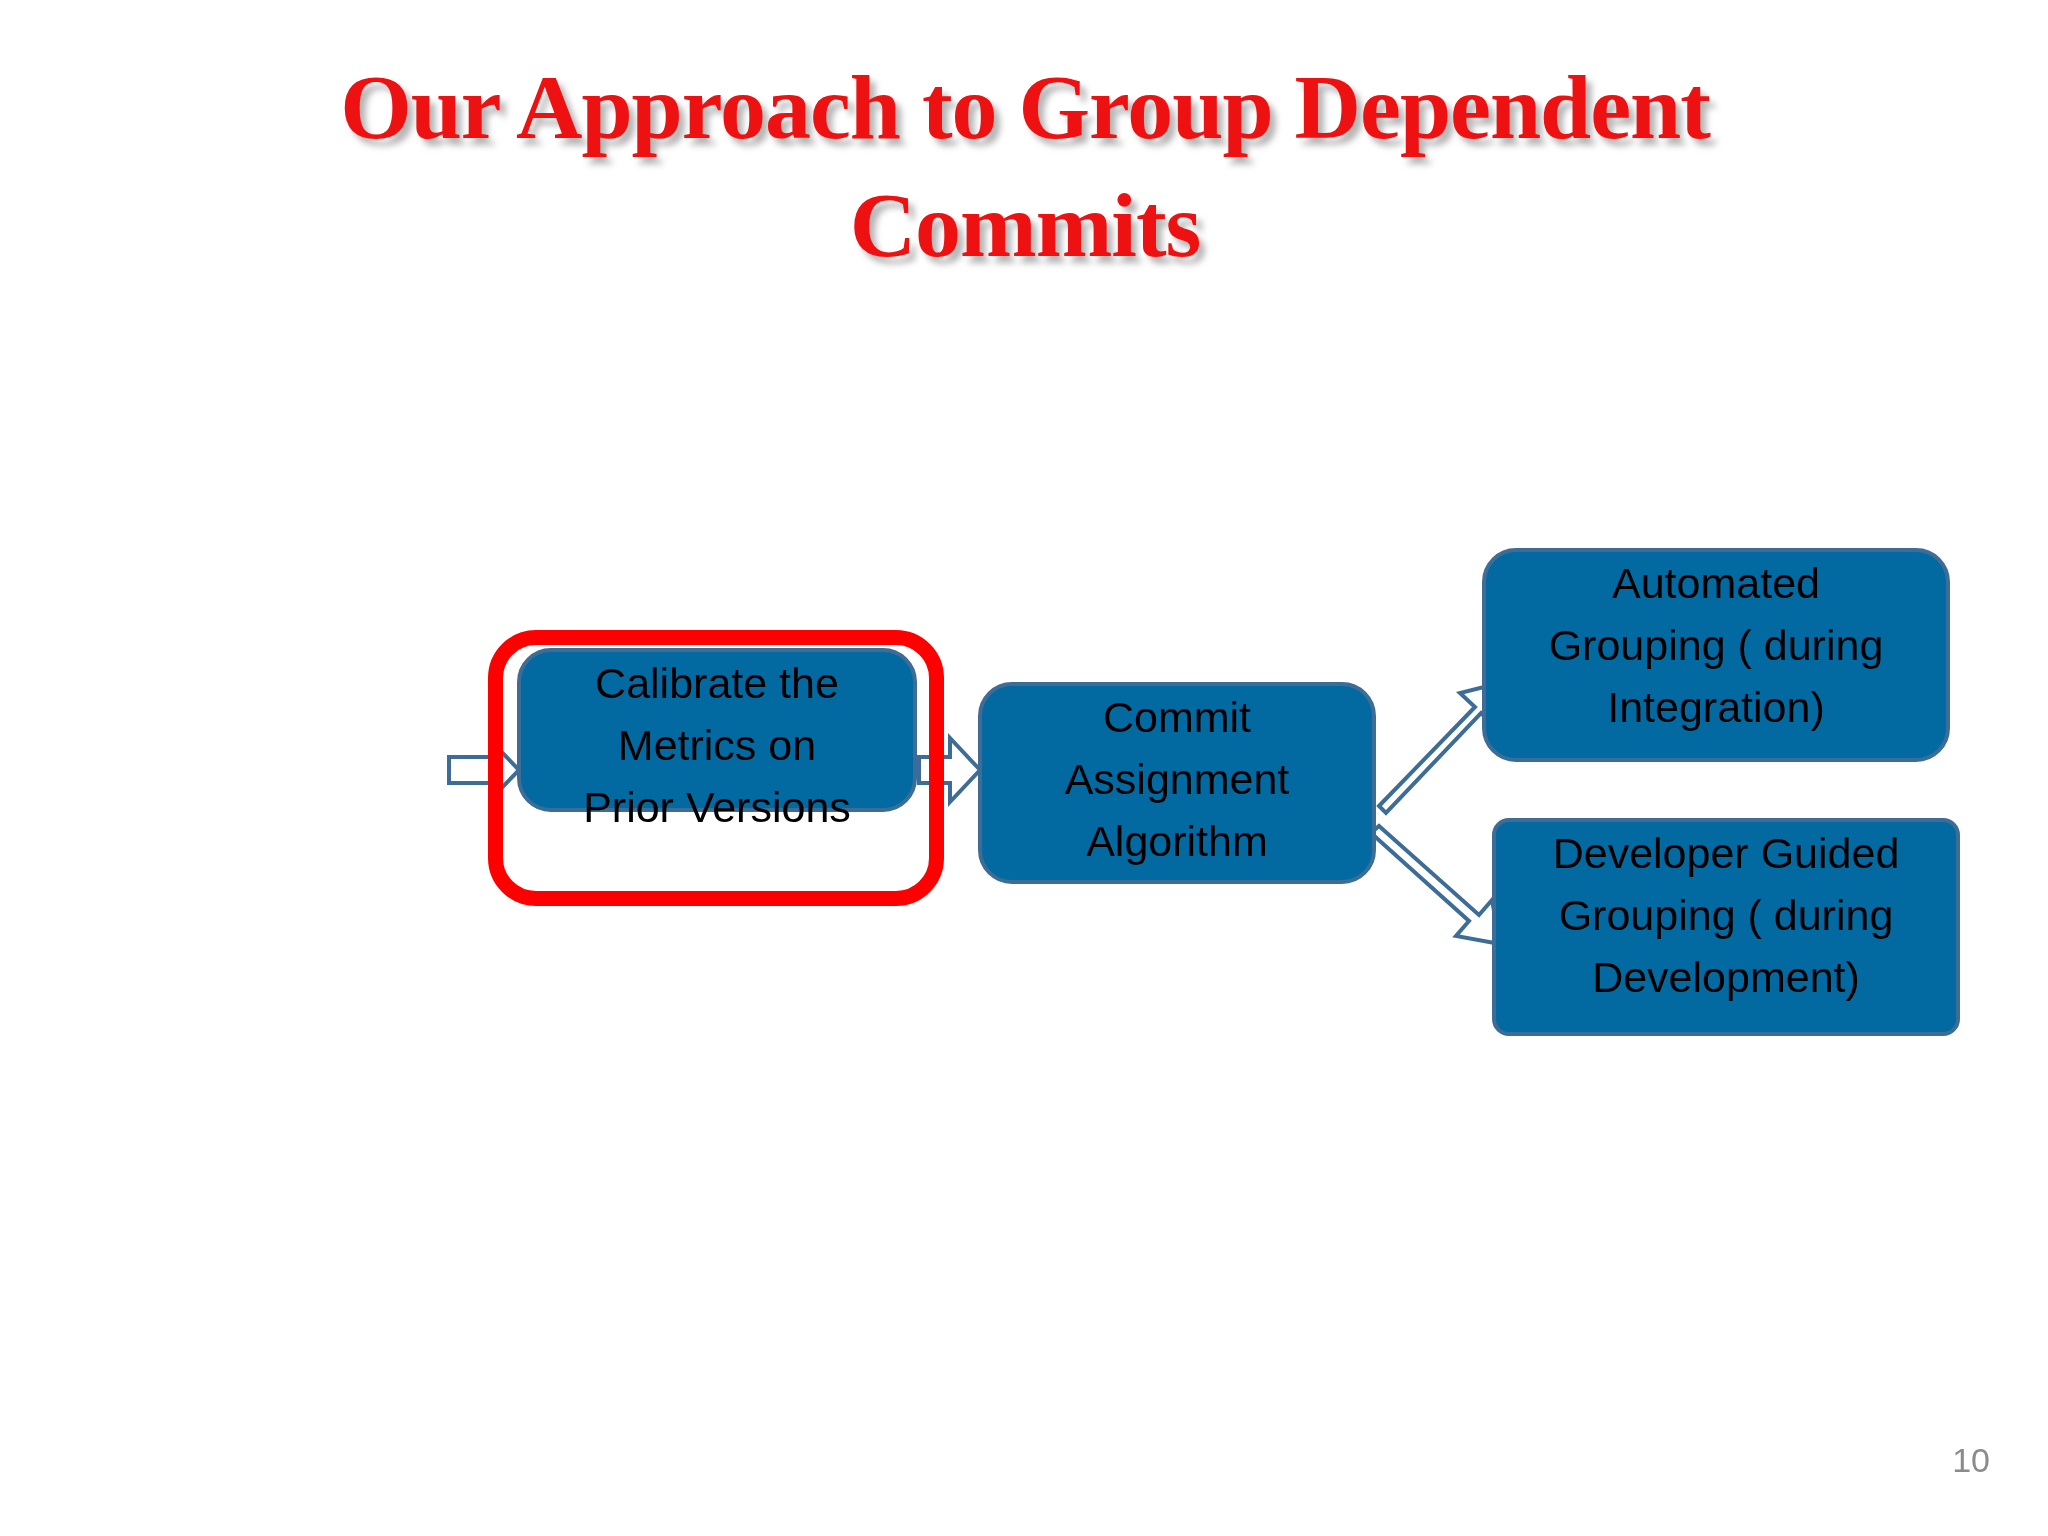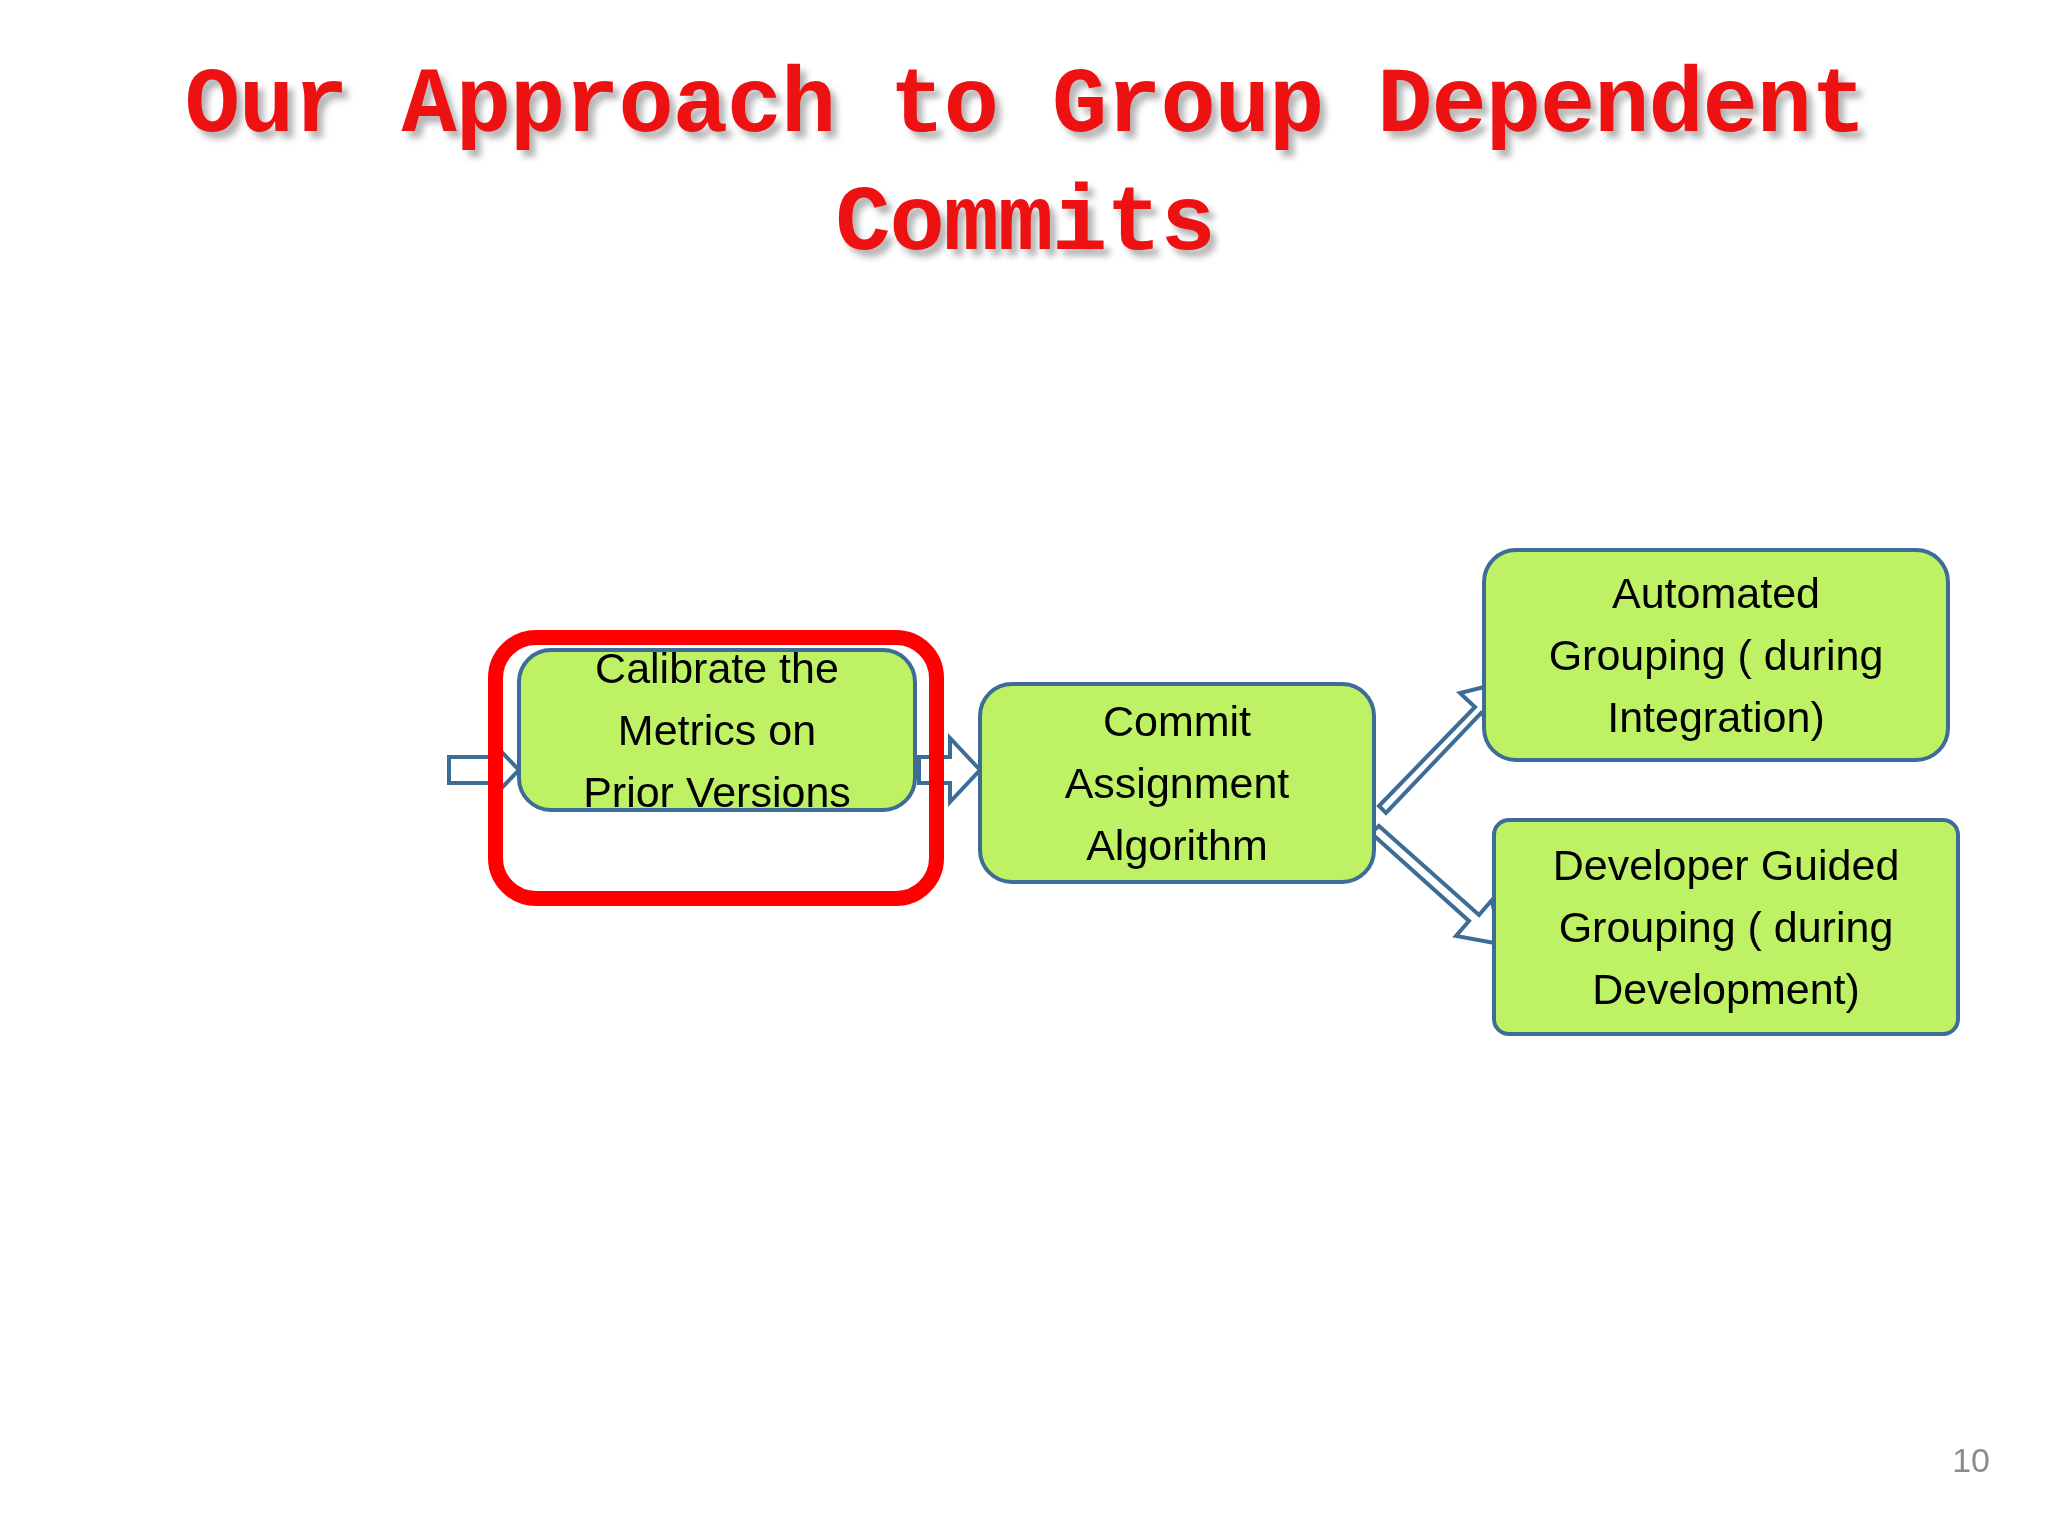--- a/index.html
+++ b/index.html
@@ -16,39 +16,38 @@
     font-family: "Liberation Sans", sans-serif;
   }
 
   
   #slide-title {
     position: absolute;
     left: 130px;
     top: 48px;
     width: 1790px;
     text-align: center;
-    font-family: Liberation Mono, monospace;
+    font-family: Liberation Serif, serif;
     font-weight: bold;
     font-size: 92px;
     line-height: 118px;
     letter-spacing: -1px;
     color: #ee1111;
     text-shadow: 6px 7px 6px rgba(120,120,120,0.55);
     white-space: pre-line;
   }
 
   
   .flow-box {
     position: absolute;
     box-sizing: border-box;
     border: 4px solid #3d6d96;
     border-radius: 34px;
-    background: #bef264;
+    background: #0369a1;
     display: flex;
-    align-items: center;
     justify-content: center;
   }
   .flow-box .box-text {
     font-family: "Liberation Sans", sans-serif;
     font-size: 43px;
     line-height: 62px;
     color: #000000;
     text-align: center;
     white-space: pre-line;
     padding: 0 10px;

